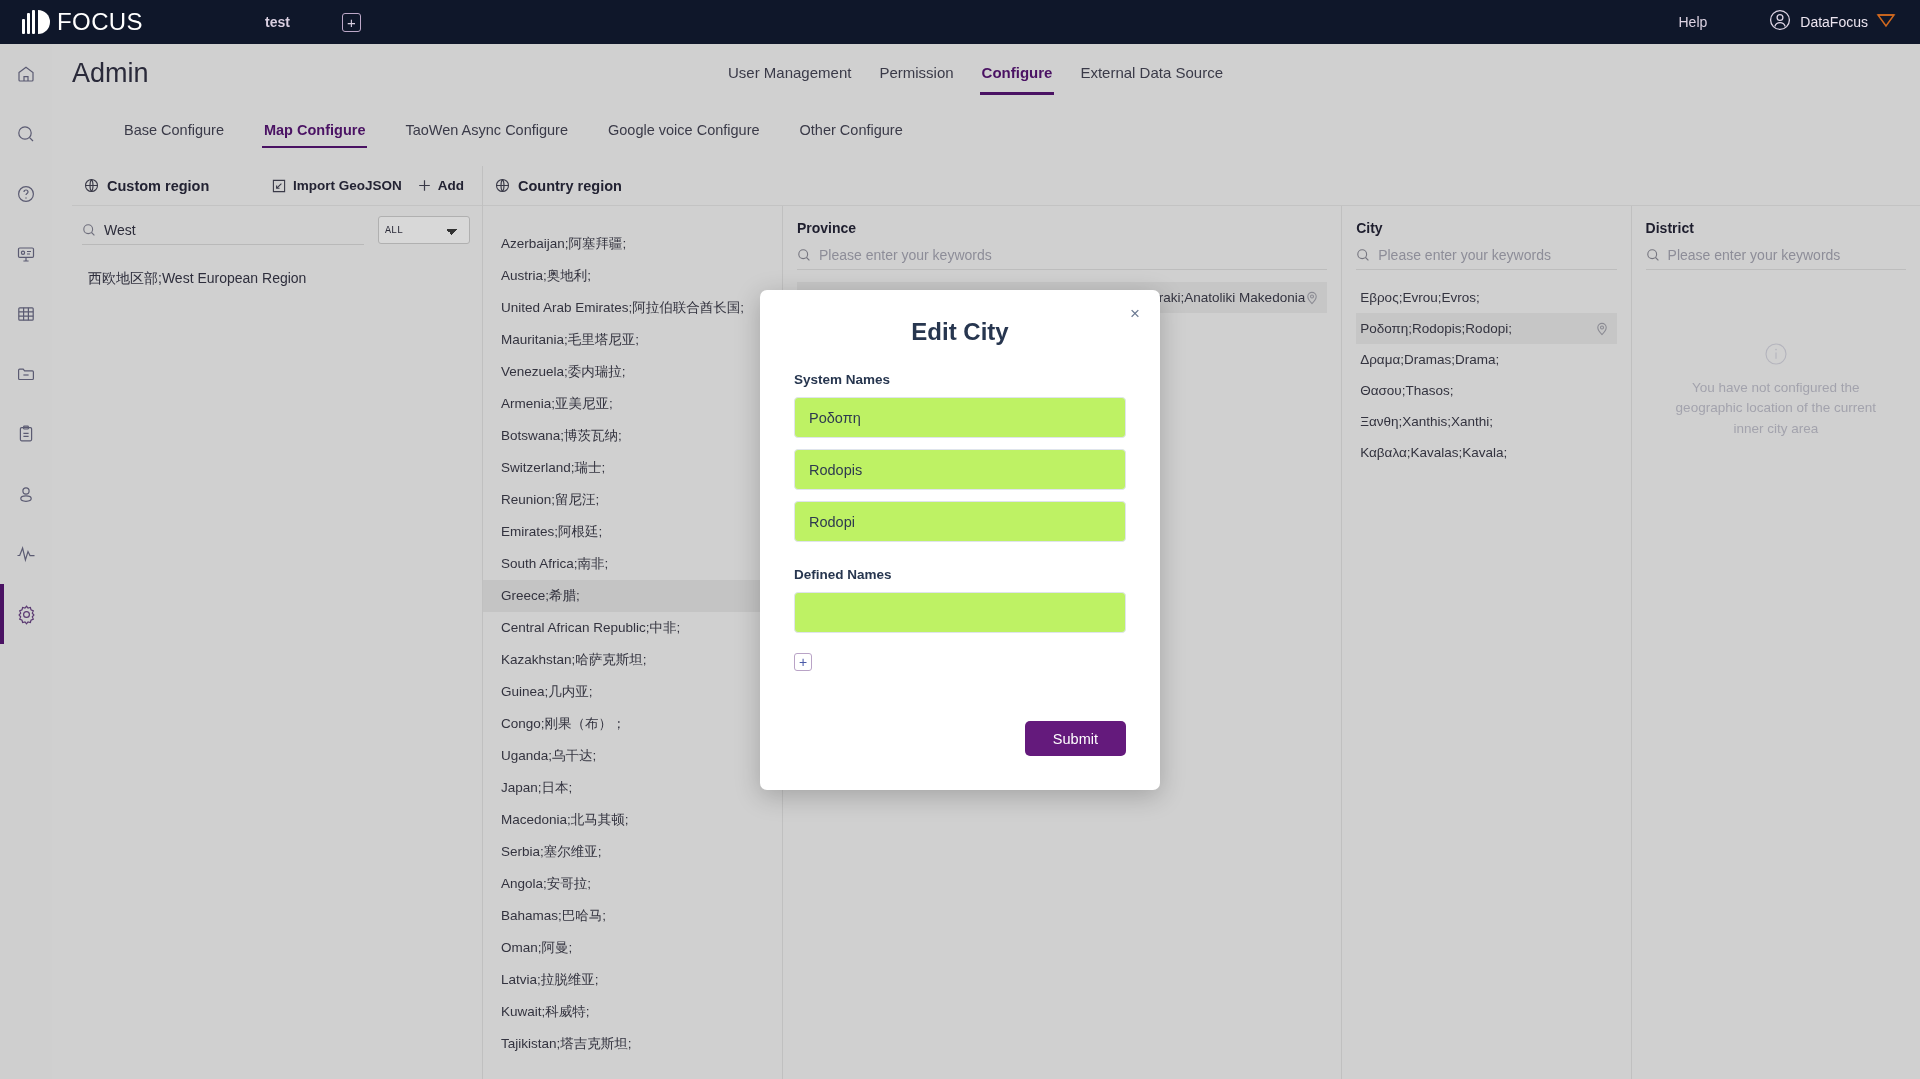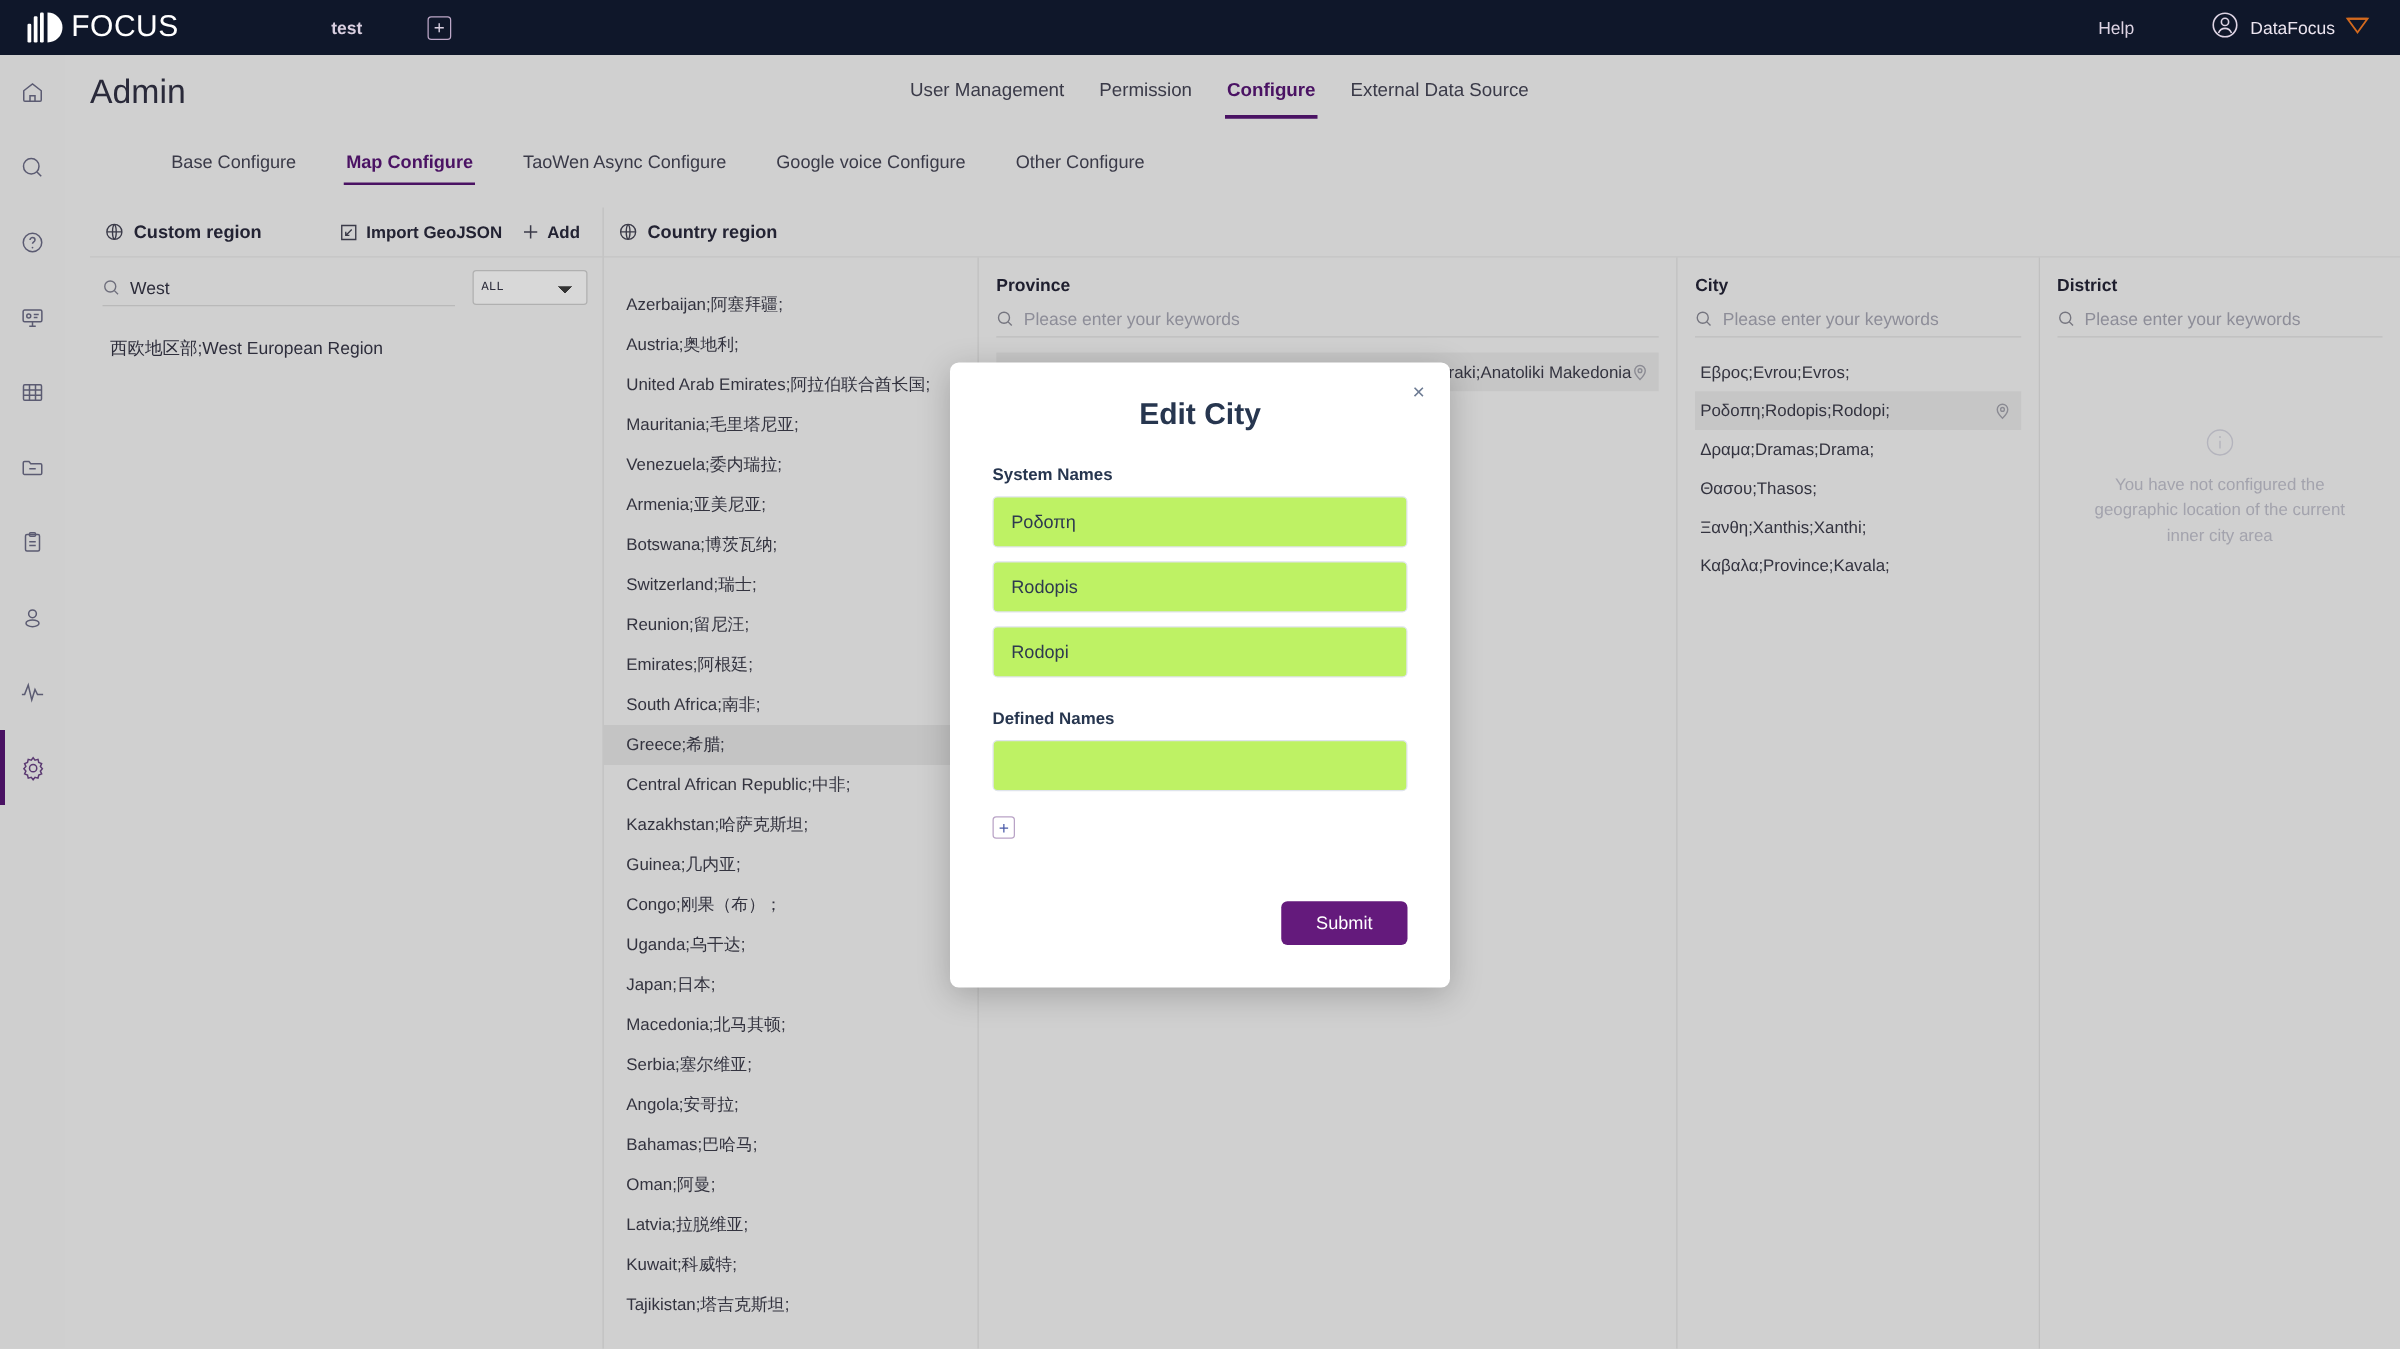--- a/index.html
+++ b/index.html
@@ -72,21 +72,21 @@
   }
   .topnav .nav-item {
     font-size: 15px; color: #3a3a48; padding: 6px 14px 14px 14px; cursor: pointer; position: relative;
   }
   .topnav .nav-item.active { color: #4a1263; font-weight: 700; }
   .topnav .nav-item.active::after {
     content: ""; position: absolute; left: 12px; right: 12px; bottom: 0; height: 3px; background: #4a1263;
   }
 
   .subnav {
-    position: absolute; left: 37px; top: 72px; display: flex;
+    position: absolute; left: 24px; top: 72px; display: flex;
   }
   .subnav .sub-item {
     font-size: 14.5px; color: #3a3a48; padding: 6px 20px 10px 20px; cursor: pointer; position: relative;
   }
   .subnav .sub-item:first-child { padding-left: 48px; }
   .subnav .sub-item.active { color: #4a1263; font-weight: 700; }
   .subnav .sub-item.active::after {
     content: ""; position: absolute; left: 18px; right: 18px; bottom: 0; height: 2.5px; background: #4a1263;
   }
 
@@ -514,21 +514,21 @@
             <div class="geo-item">
               <span>Δραμα;Dramas;Drama;</span>
             </div>
             <div class="geo-item">
               <span>Θασου;Thasos;</span>
             </div>
             <div class="geo-item">
               <span>Ξανθη;Xanthis;Xanthi;</span>
             </div>
             <div class="geo-item">
-              <span>Καβαλα;Province;Kavala;</span>
+              <span>Καβαλα;Kavalas;Kavala;</span>
             </div>
           </div>
 
           <div class="geo-col">
             <div class="geo-title">District</div>
             <div class="geo-search">
               <span class="sicon">
                 <svg width="14" height="14" viewBox="0 0 14 14" fill="none" stroke="#75757f" stroke-width="1.1">
                   <circle cx="6.2" cy="6.2" r="4.4"></circle>
                     <path d="M9.5 9.5 12.4 12.4"></path>

